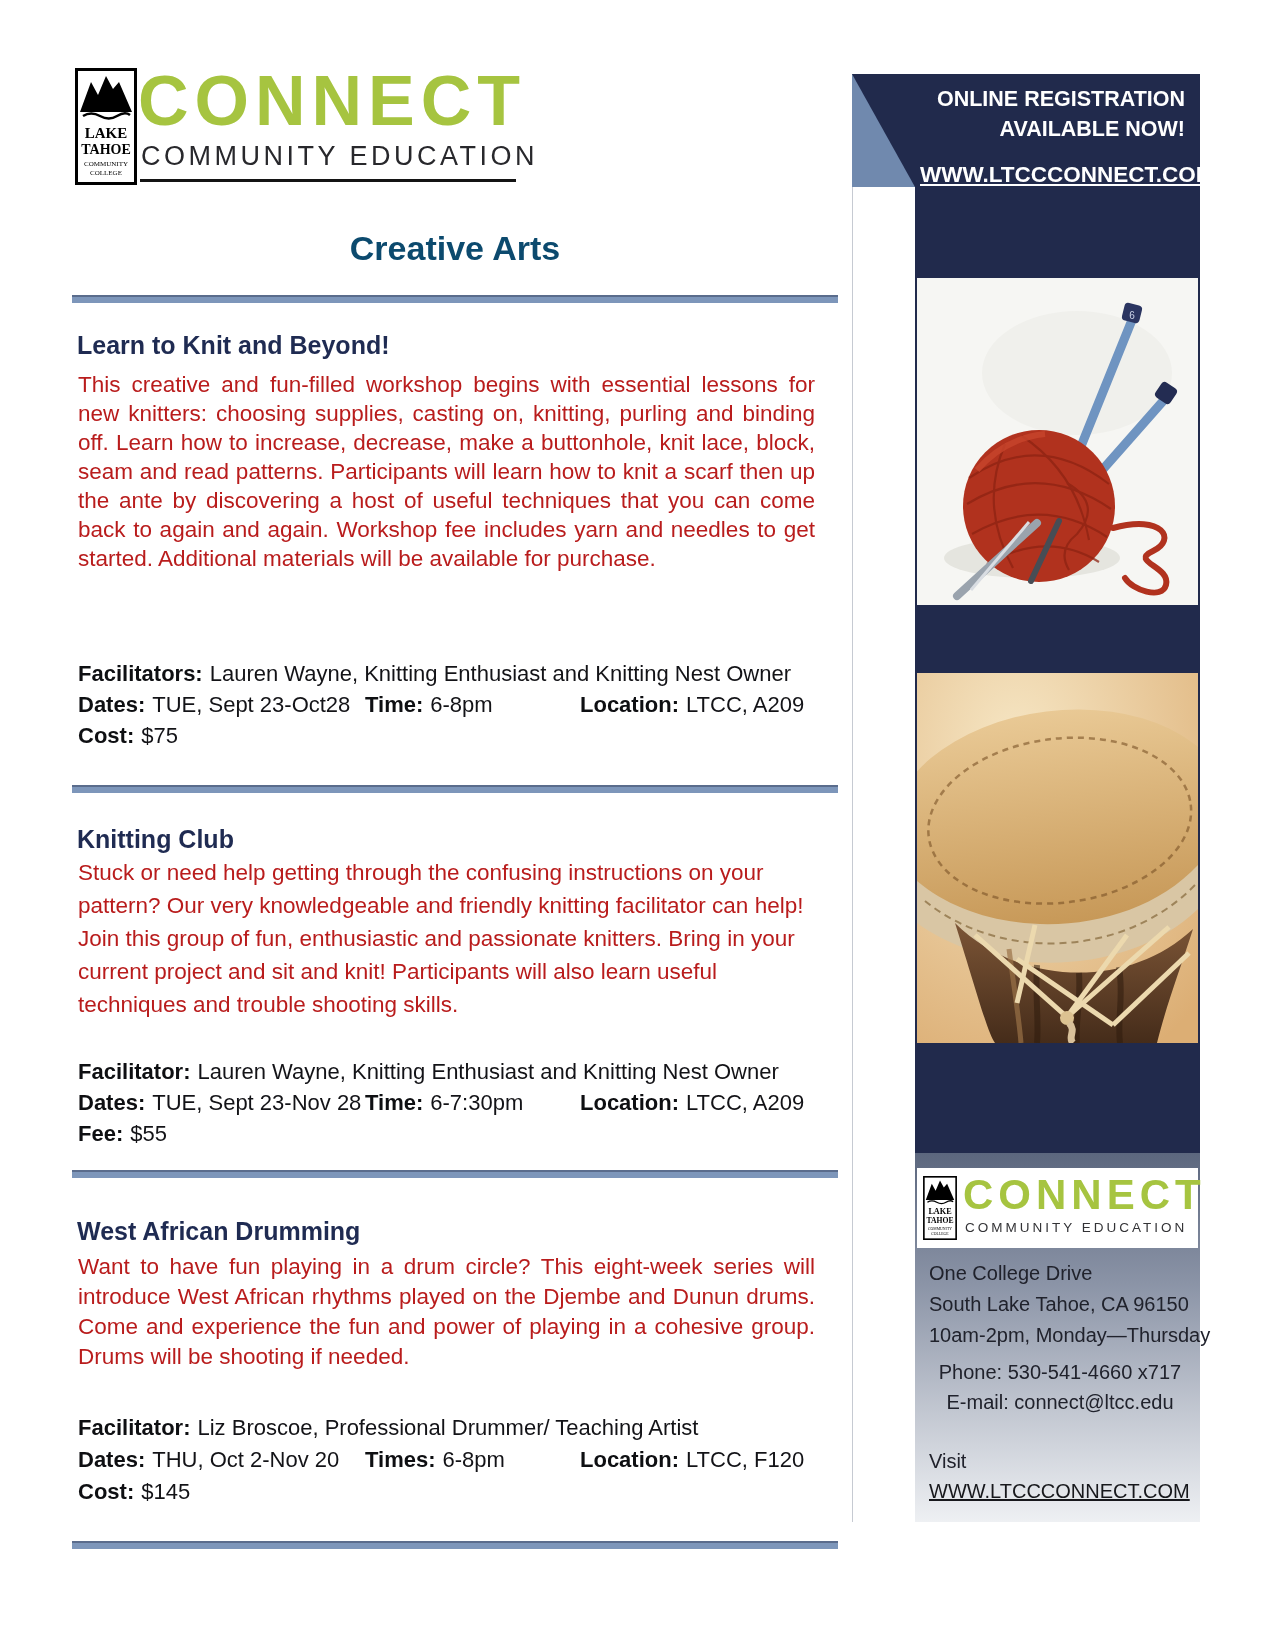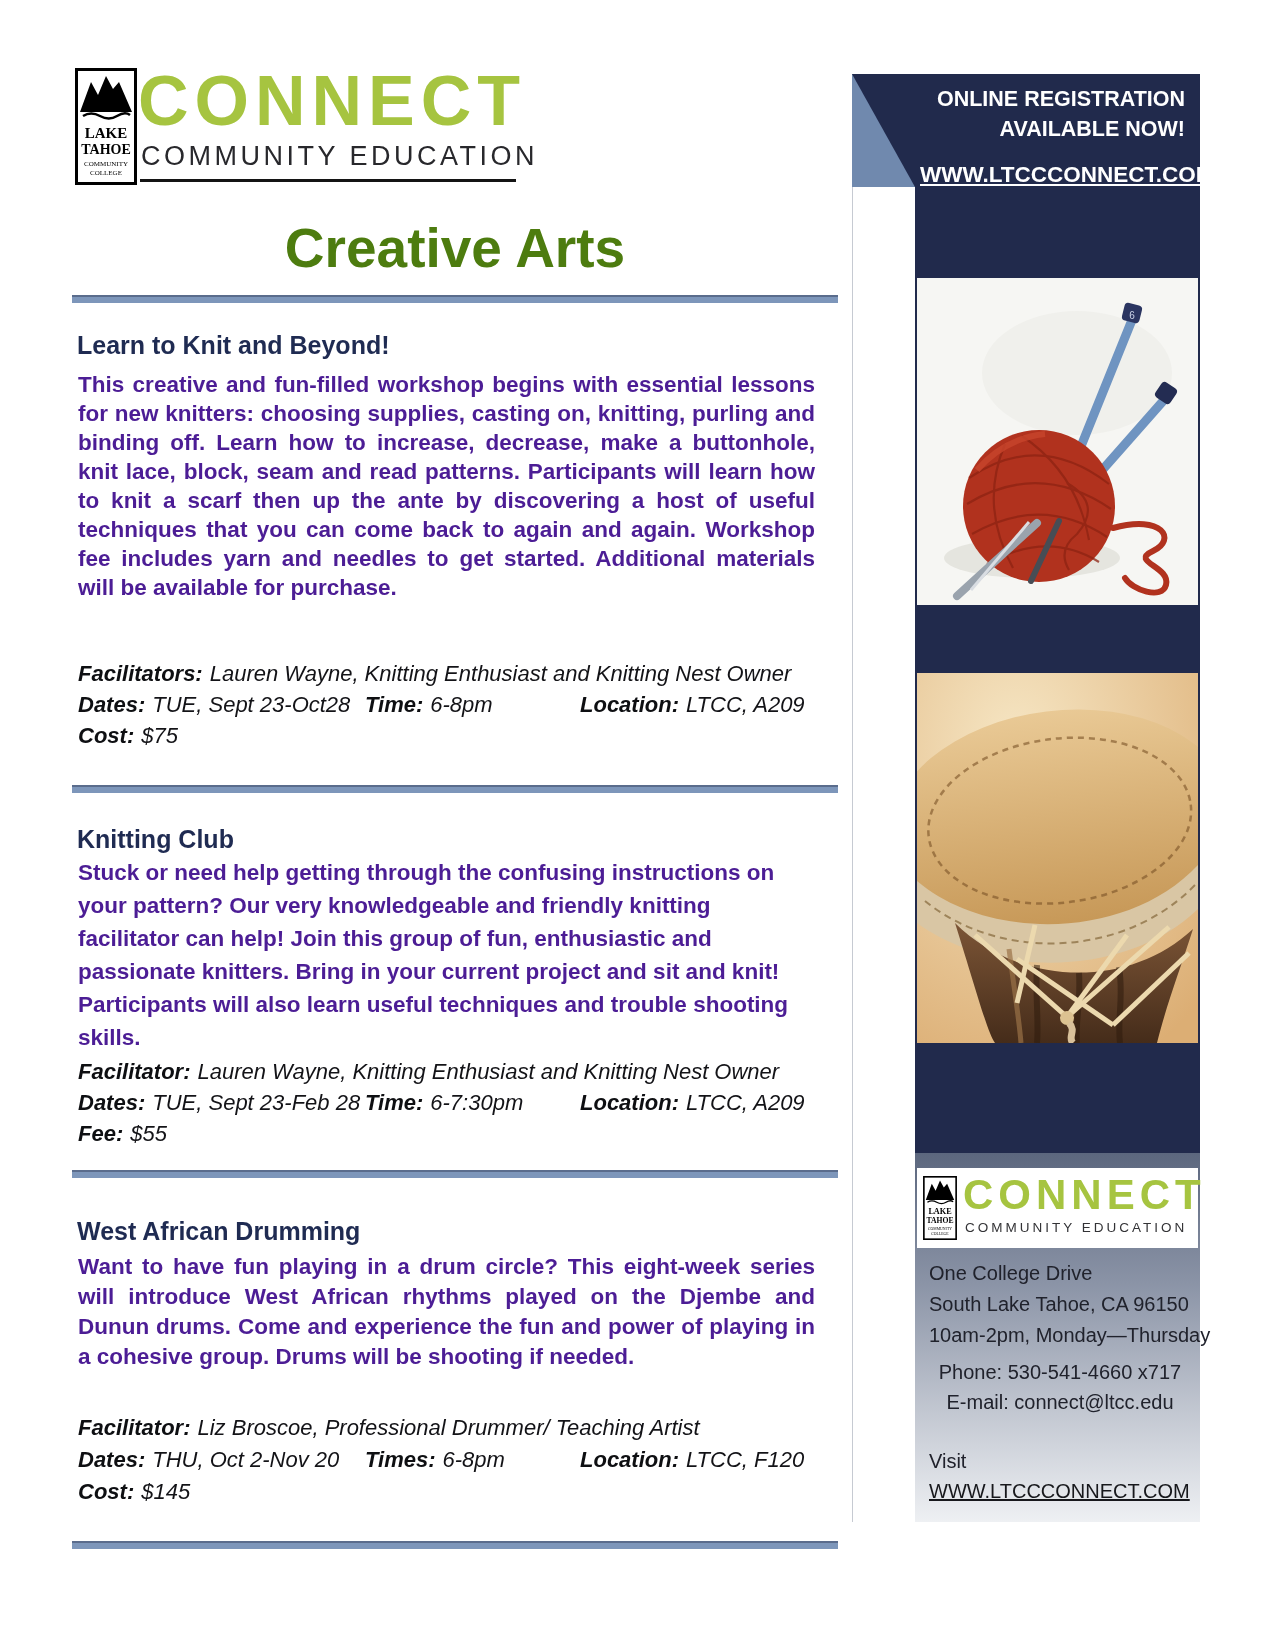--- a/index.html
+++ b/index.html
@@ -8,27 +8,27 @@
   .abs{position:absolute;}
 
   
   .connect-word{left:138px;top:66px;font-size:70px;font-weight:bold;color:#a6c440;
                 letter-spacing:6px;line-height:70px;white-space:nowrap;}
   .connect-tag{left:141px;top:141px;font-size:27px;letter-spacing:3.5px;color:#28282c;
                white-space:nowrap;}
   .logo-underline{left:140px;top:179px;width:376px;height:3px;background:#141414;}
 
   
-  .title{left:72px;top:222px;width:766px;text-align:center;font-size:55px;
-         font-weight:bold;color:#4d7c0f;line-height:52px;}
+  .title{left:72px;top:222px;width:766px;text-align:center;font-size:34px;
+         font-weight:bold;color:#0c4a6e;line-height:52px;}
   .divider{left:72px;width:766px;height:6px;background:#7d96ba;border-top:2px solid #5a6c8c;}
   .sec-head{font-size:25px;font-weight:bold;color:#1f2b52;line-height:30px;white-space:nowrap;}
-  .sec-body{font-size:22.5px;color:#4c1d95;width:737px;line-height:29px;font-weight:bold;}
+  .sec-body{font-size:22.5px;color:#b91c1c;width:737px;line-height:29px;}
   .just{text-align:justify;}
-  .details{font-size:22px;color:#131317;width:760px;font-style:italic;}
+  .details{font-size:22px;color:#131317;width:760px;}
   .dline{line-height:31px;white-space:nowrap;}
   .drow{display:flex;align-items:flex-end;}
   .seg1{width:287px;}
   .seg2{width:215px;}
   .details b{font-weight:bold;color:#0e0f12;margin-right:7px;}
 
   
   .banner{left:852px;top:74px;width:348px;height:113px;background:#212a4c;}
   .banner-tri{left:852px;top:74px;width:63px;height:113px;background:#7089ae;
               clip-path:polygon(0 0,100% 100%,0 100%);}
@@ -88,21 +88,21 @@
   </div>
   <div class="abs divider" style="top:785px;"></div>
 
   <div class="abs sec-head" style="left:77px;top:824px;">Knitting Club</div>
   <div class="abs sec-body" style="left:78px;top:856px;line-height:33px;">Stuck or need help getting through the confusing instructions on your pattern? Our very knowledgeable and friendly knitting facilitator can help! Join this group of fun, enthusiastic and passionate knitters.  Bring in your current project and sit and knit!  Participants will also learn useful techniques and trouble shooting skills.</div>
   <div class="abs details" style="left:78px;top:1056px;">
     <div class="dline">
       <b>Facilitator:</b><span>Lauren Wayne, Knitting Enthusiast and Knitting Nest Owner</span>
     </div>
     <div class="dline drow">
-      <span class="seg1"><b>Dates:</b><span>TUE, Sept 23-Feb 28</span></span>
+      <span class="seg1"><b>Dates:</b><span>TUE, Sept 23-Nov 28</span></span>
       <span class="seg2"><b>Time:</b><span>6-7:30pm</span></span>
       <span><b>Location:</b><span>LTCC, A209</span></span>
     </div>
     <div class="dline">
       <b>Fee:</b><span>$55</span>
     </div>
   </div>
   <div class="abs divider" style="top:1170px;"></div>
 
   <div class="abs sec-head" style="left:77px;top:1216px;">West African Drumming</div>

